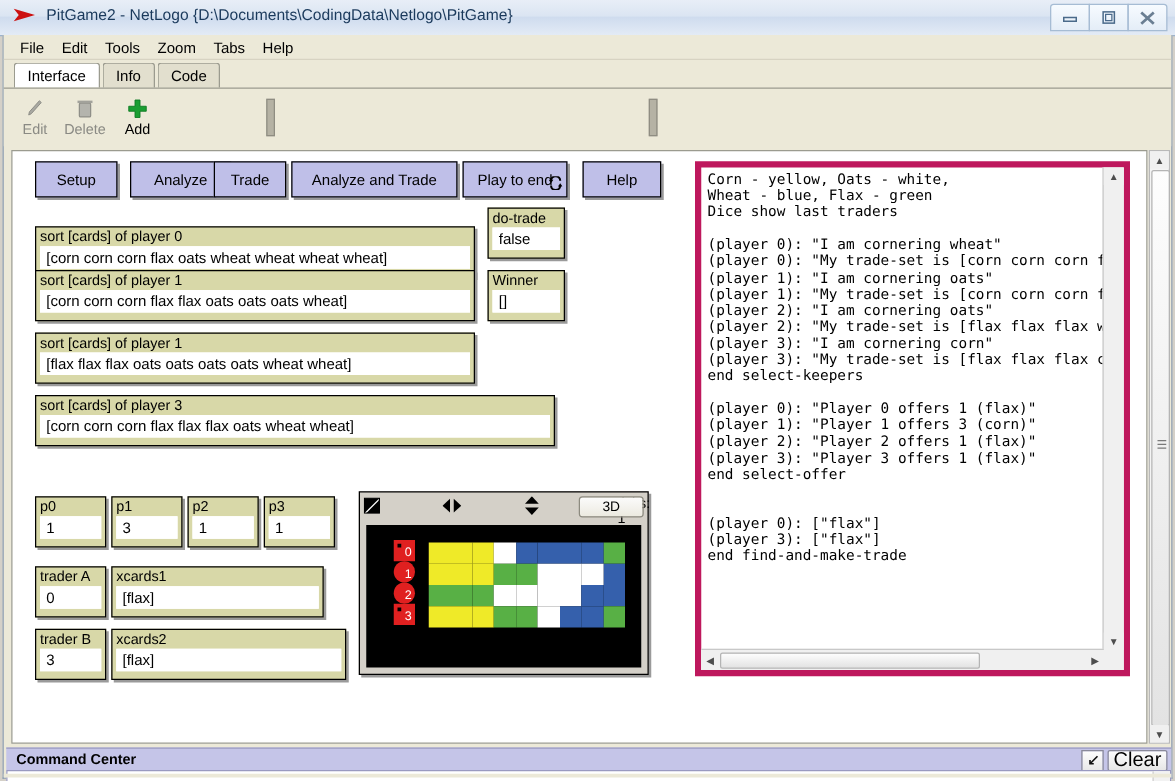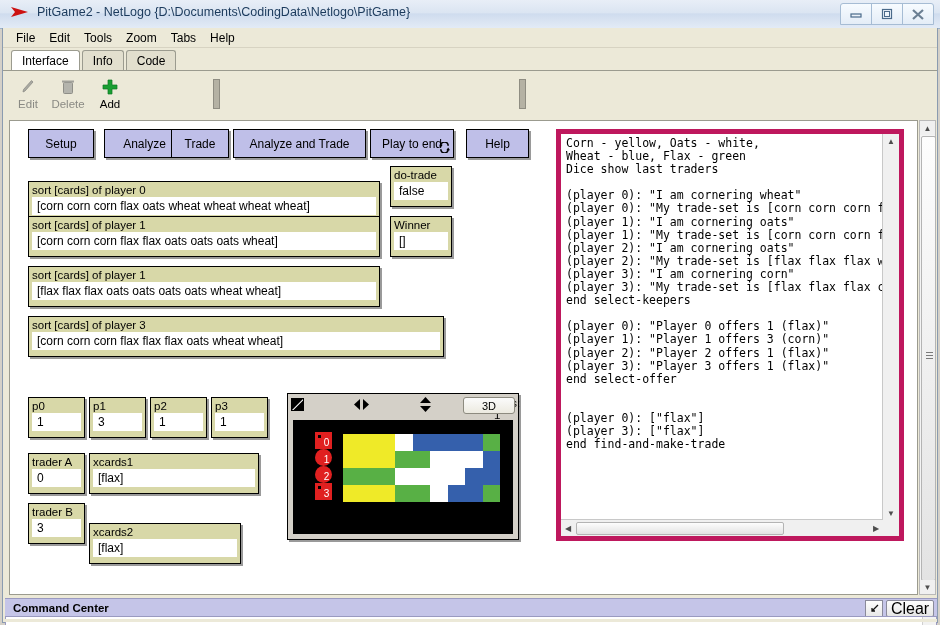--- a/index.html
+++ b/index.html
@@ -439,21 +439,21 @@
         <div class="mon-val">0</div>
       </div>
       <div class="mon" style="left:79px;top:332px;width:170px;height:41px;">
         <div class="mon-label">xcards1</div>
         <div class="mon-val">[flax]</div>
       </div>
       <div class="mon" style="left:18px;top:382px;width:57px;height:41px;">
         <div class="mon-label">trader B</div>
         <div class="mon-val">3</div>
       </div>
-      <div class="mon" style="left:79px;top:382px;width:152px;height:41px;margin-top:20px;">
+      <div class="mon" style="left:79px;top:382px;width:188px;height:41px;">
         <div class="mon-label">xcards2</div>
         <div class="mon-val">[flax]</div>
       </div>
 
       <div class="view" style="left:277px;top:272px;width:232px;height:147px;">
         <div class="view-hdr">
           <span class="view-ctrl">
             <svg width="13" height="13" viewBox="0 0 13 13">
                 <rect x="0.5" y="0.5" width="12" height="12" fill="#fff" stroke="#000"></rect>
                 <polygon points="0.5,0.5 12.5,0.5 0.5,12.5" fill="#000"></polygon>

